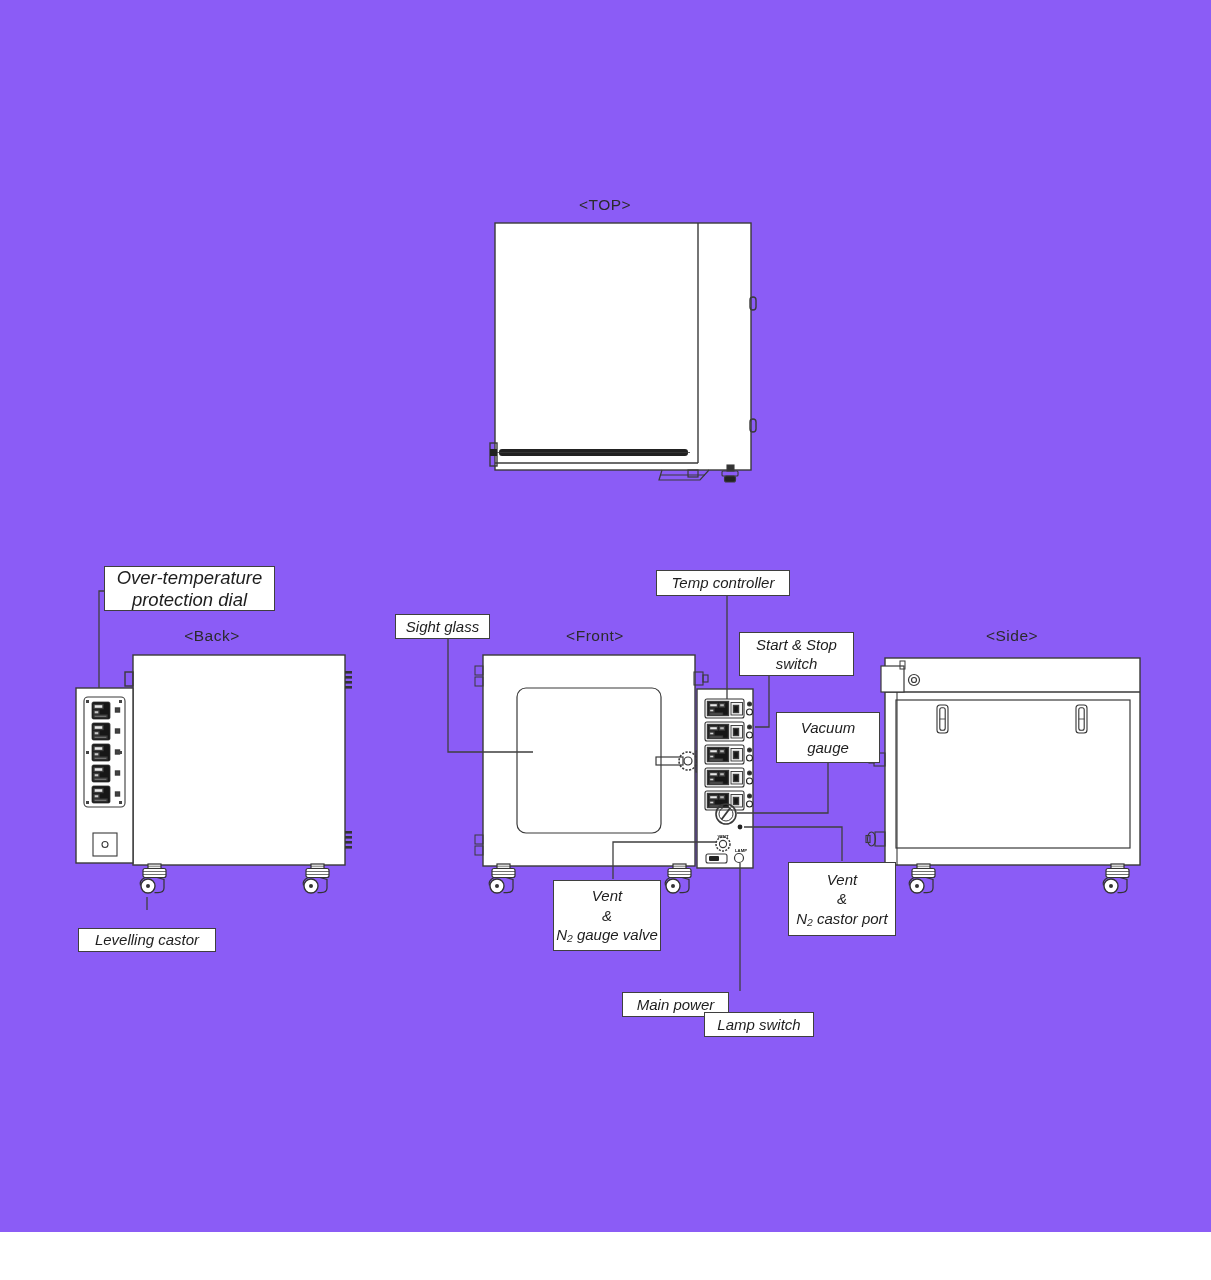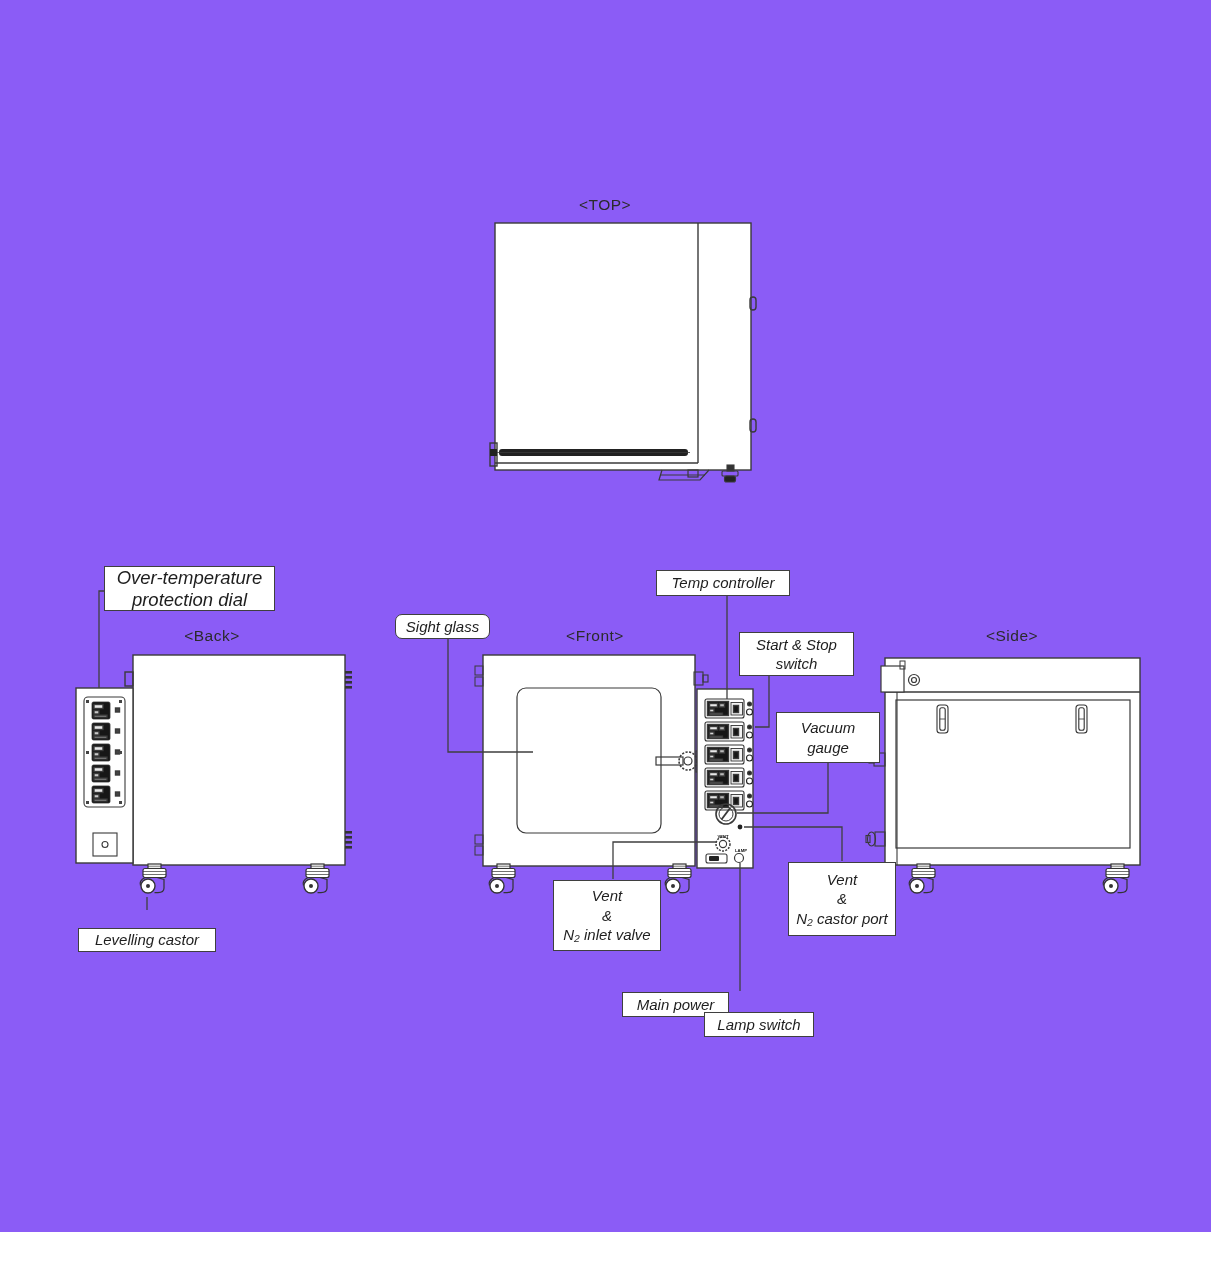--- a/index.html
+++ b/index.html
@@ -225,21 +225,21 @@
   <div class="vtitle" style="left:545px;top:196px;width:120px;">&lt;TOP&gt;</div>
   <div class="vtitle" style="left:162px;top:627px;width:100px;">&lt;Back&gt;</div>
   <div class="vtitle" style="left:545px;top:627px;width:100px;">&lt;Front&gt;</div>
   <div class="vtitle" style="left:962px;top:627px;width:100px;">&lt;Side&gt;</div>
 
   <div class="lbl big" style="left:104px;top:566px;width:171px;height:45px;">
     <span>Over-temperature</span>
     <span>protection dial</span>
   </div>
 
-  <div class="lbl" style="left:395px;top:614px;width:95px;height:25px;border-radius:7px;">
+  <div class="lbl" style="left:395px;top:614px;width:95px;height:25px;">
     <span>Sight glass</span>
   </div>
 
   <div class="lbl" style="left:656px;top:570px;width:134px;height:26px;">
     <span>Temp controller</span>
   </div>
 
   <div class="lbl" style="left:739px;top:632px;width:115px;height:44px;">
     <span>Start &amp; Stop</span>
     <span>switch</span>
@@ -252,21 +252,21 @@
 
   <div class="lbl" style="left:788px;top:862px;width:108px;height:74px;">
     <span>Vent</span>
     <span>&amp;</span>
     <span>N₂ castor port</span>
   </div>
 
   <div class="lbl" style="left:553px;top:880px;width:108px;height:71px;">
     <span>Vent</span>
     <span>&amp;</span>
-    <span>N₂ inlet valve</span>
+    <span>N₂ gauge valve</span>
   </div>
 
   <div class="lbl" style="left:622px;top:992px;width:107px;height:25px;">
     <span>Main power</span>
   </div>
 
   <div class="lbl" style="left:704px;top:992px;width:110px;height:25px;margin-top:20px;">
     <span>Lamp switch</span>
   </div>
 

